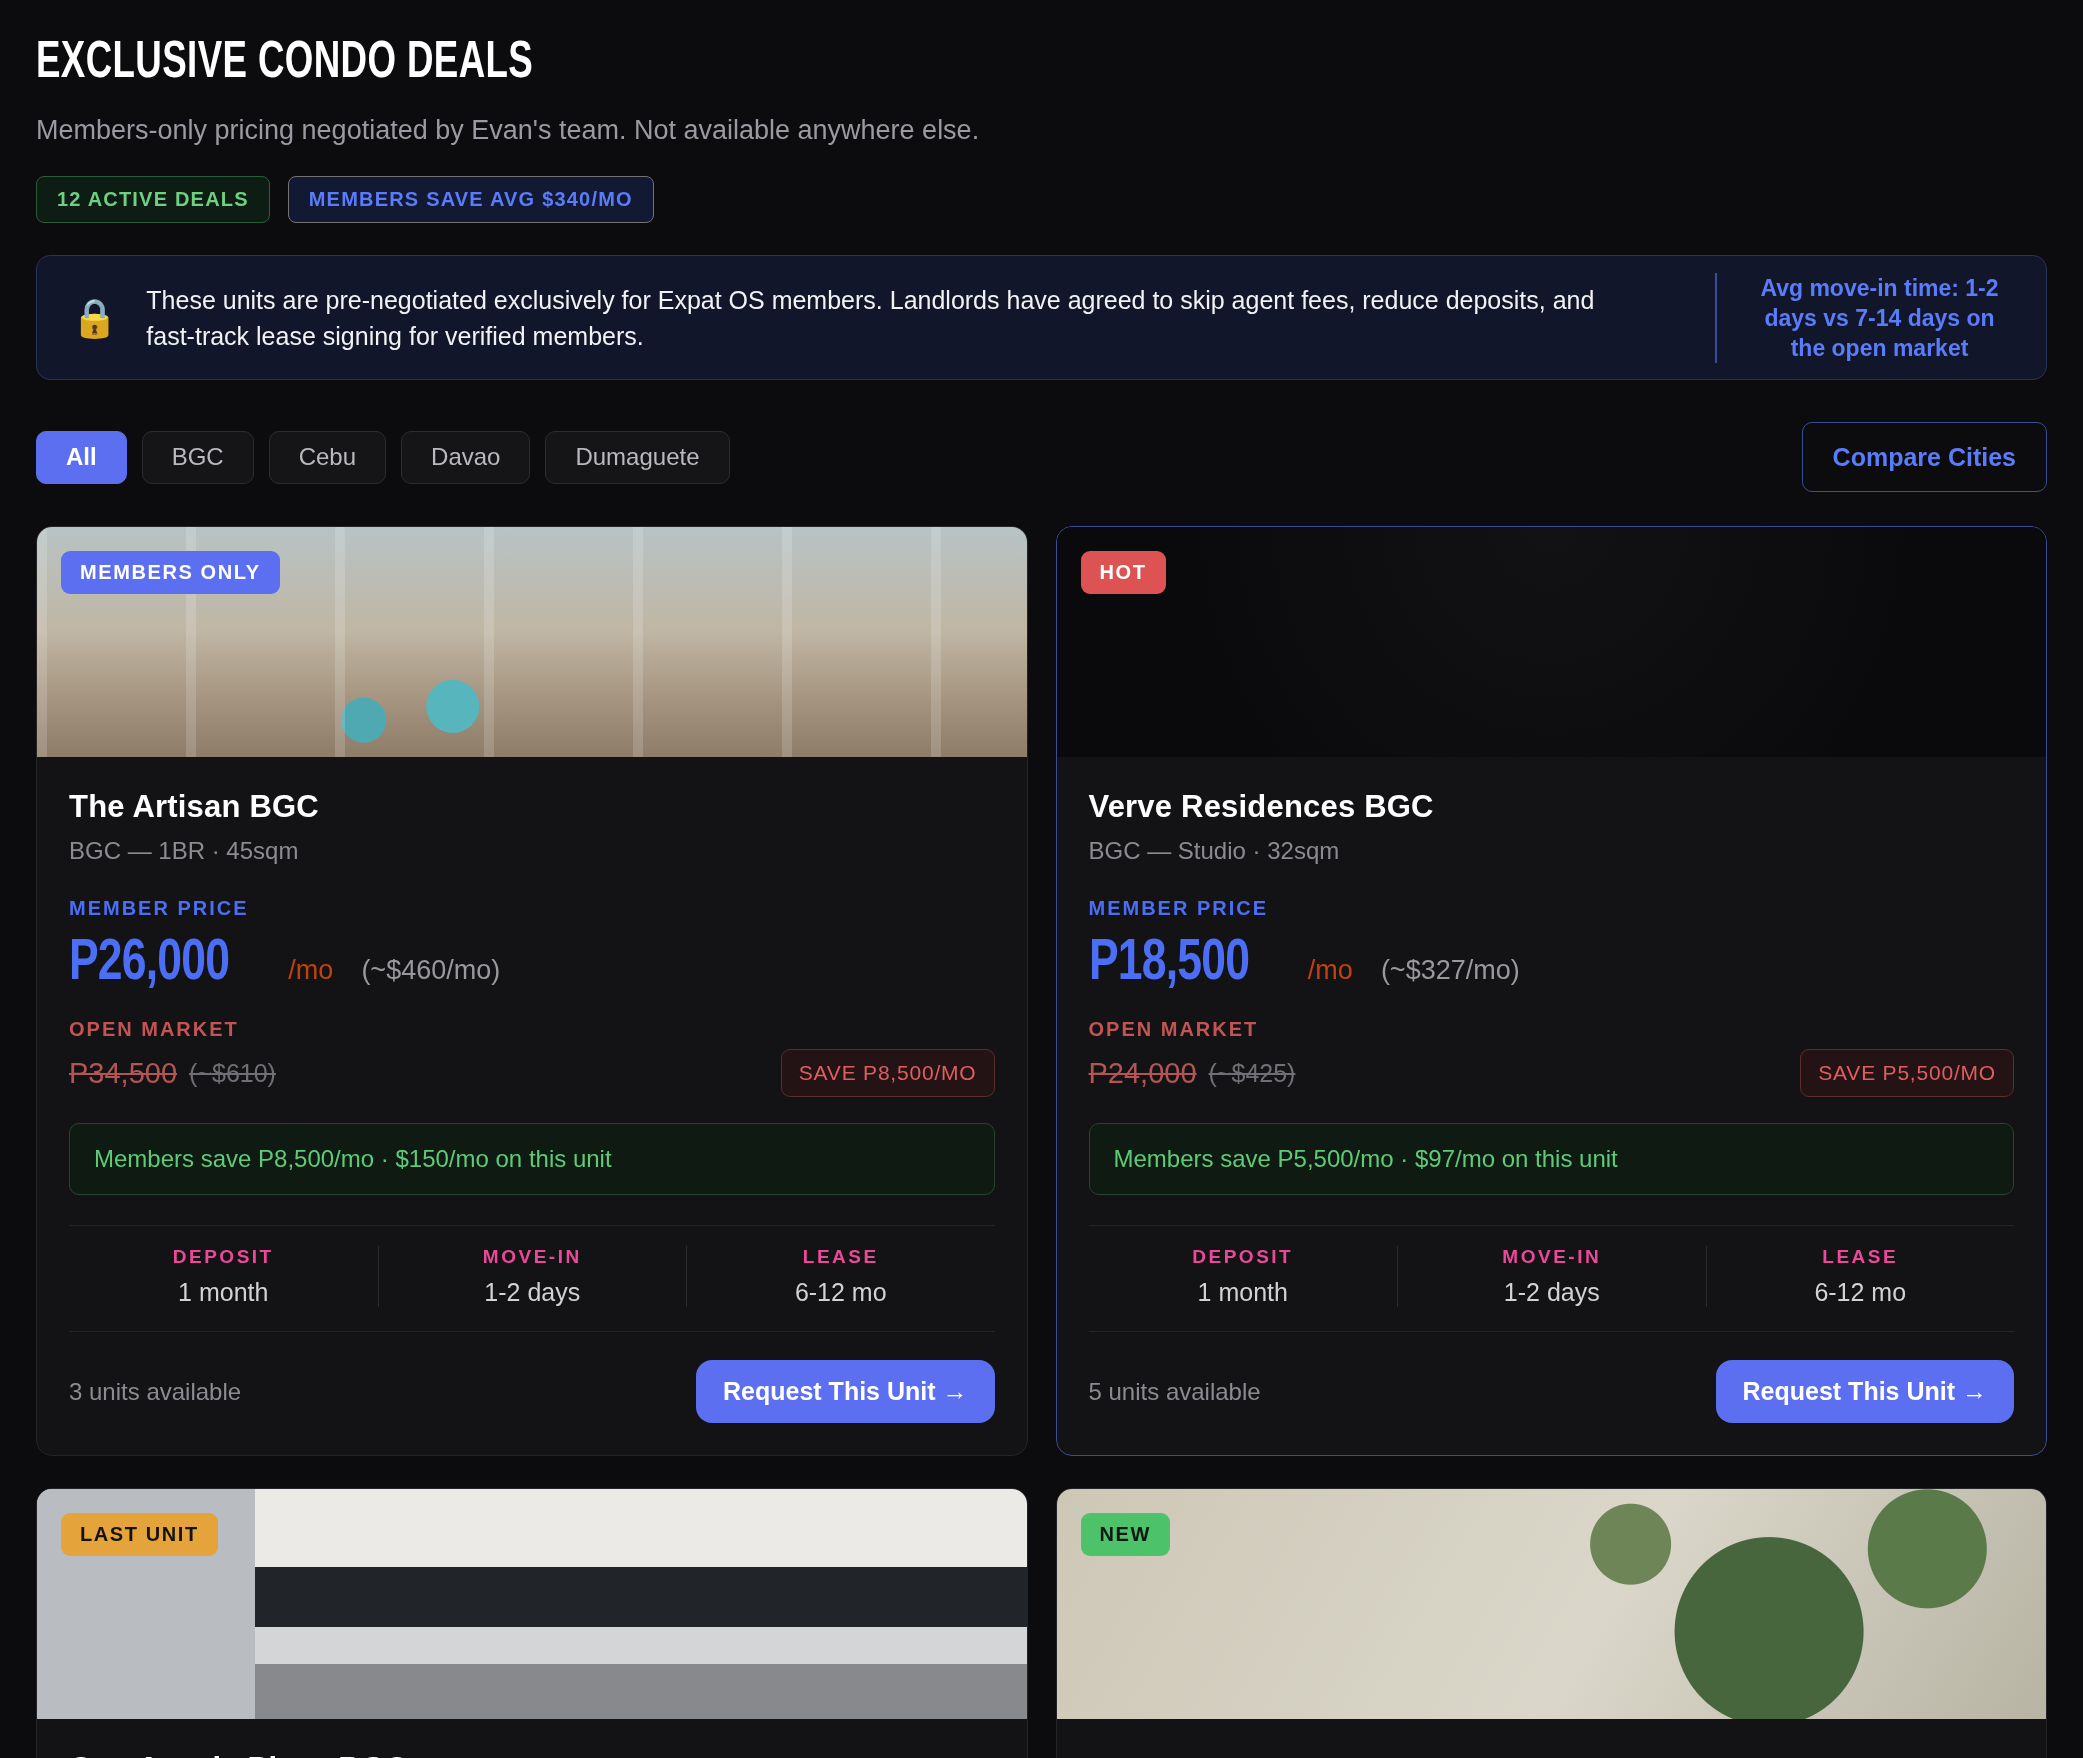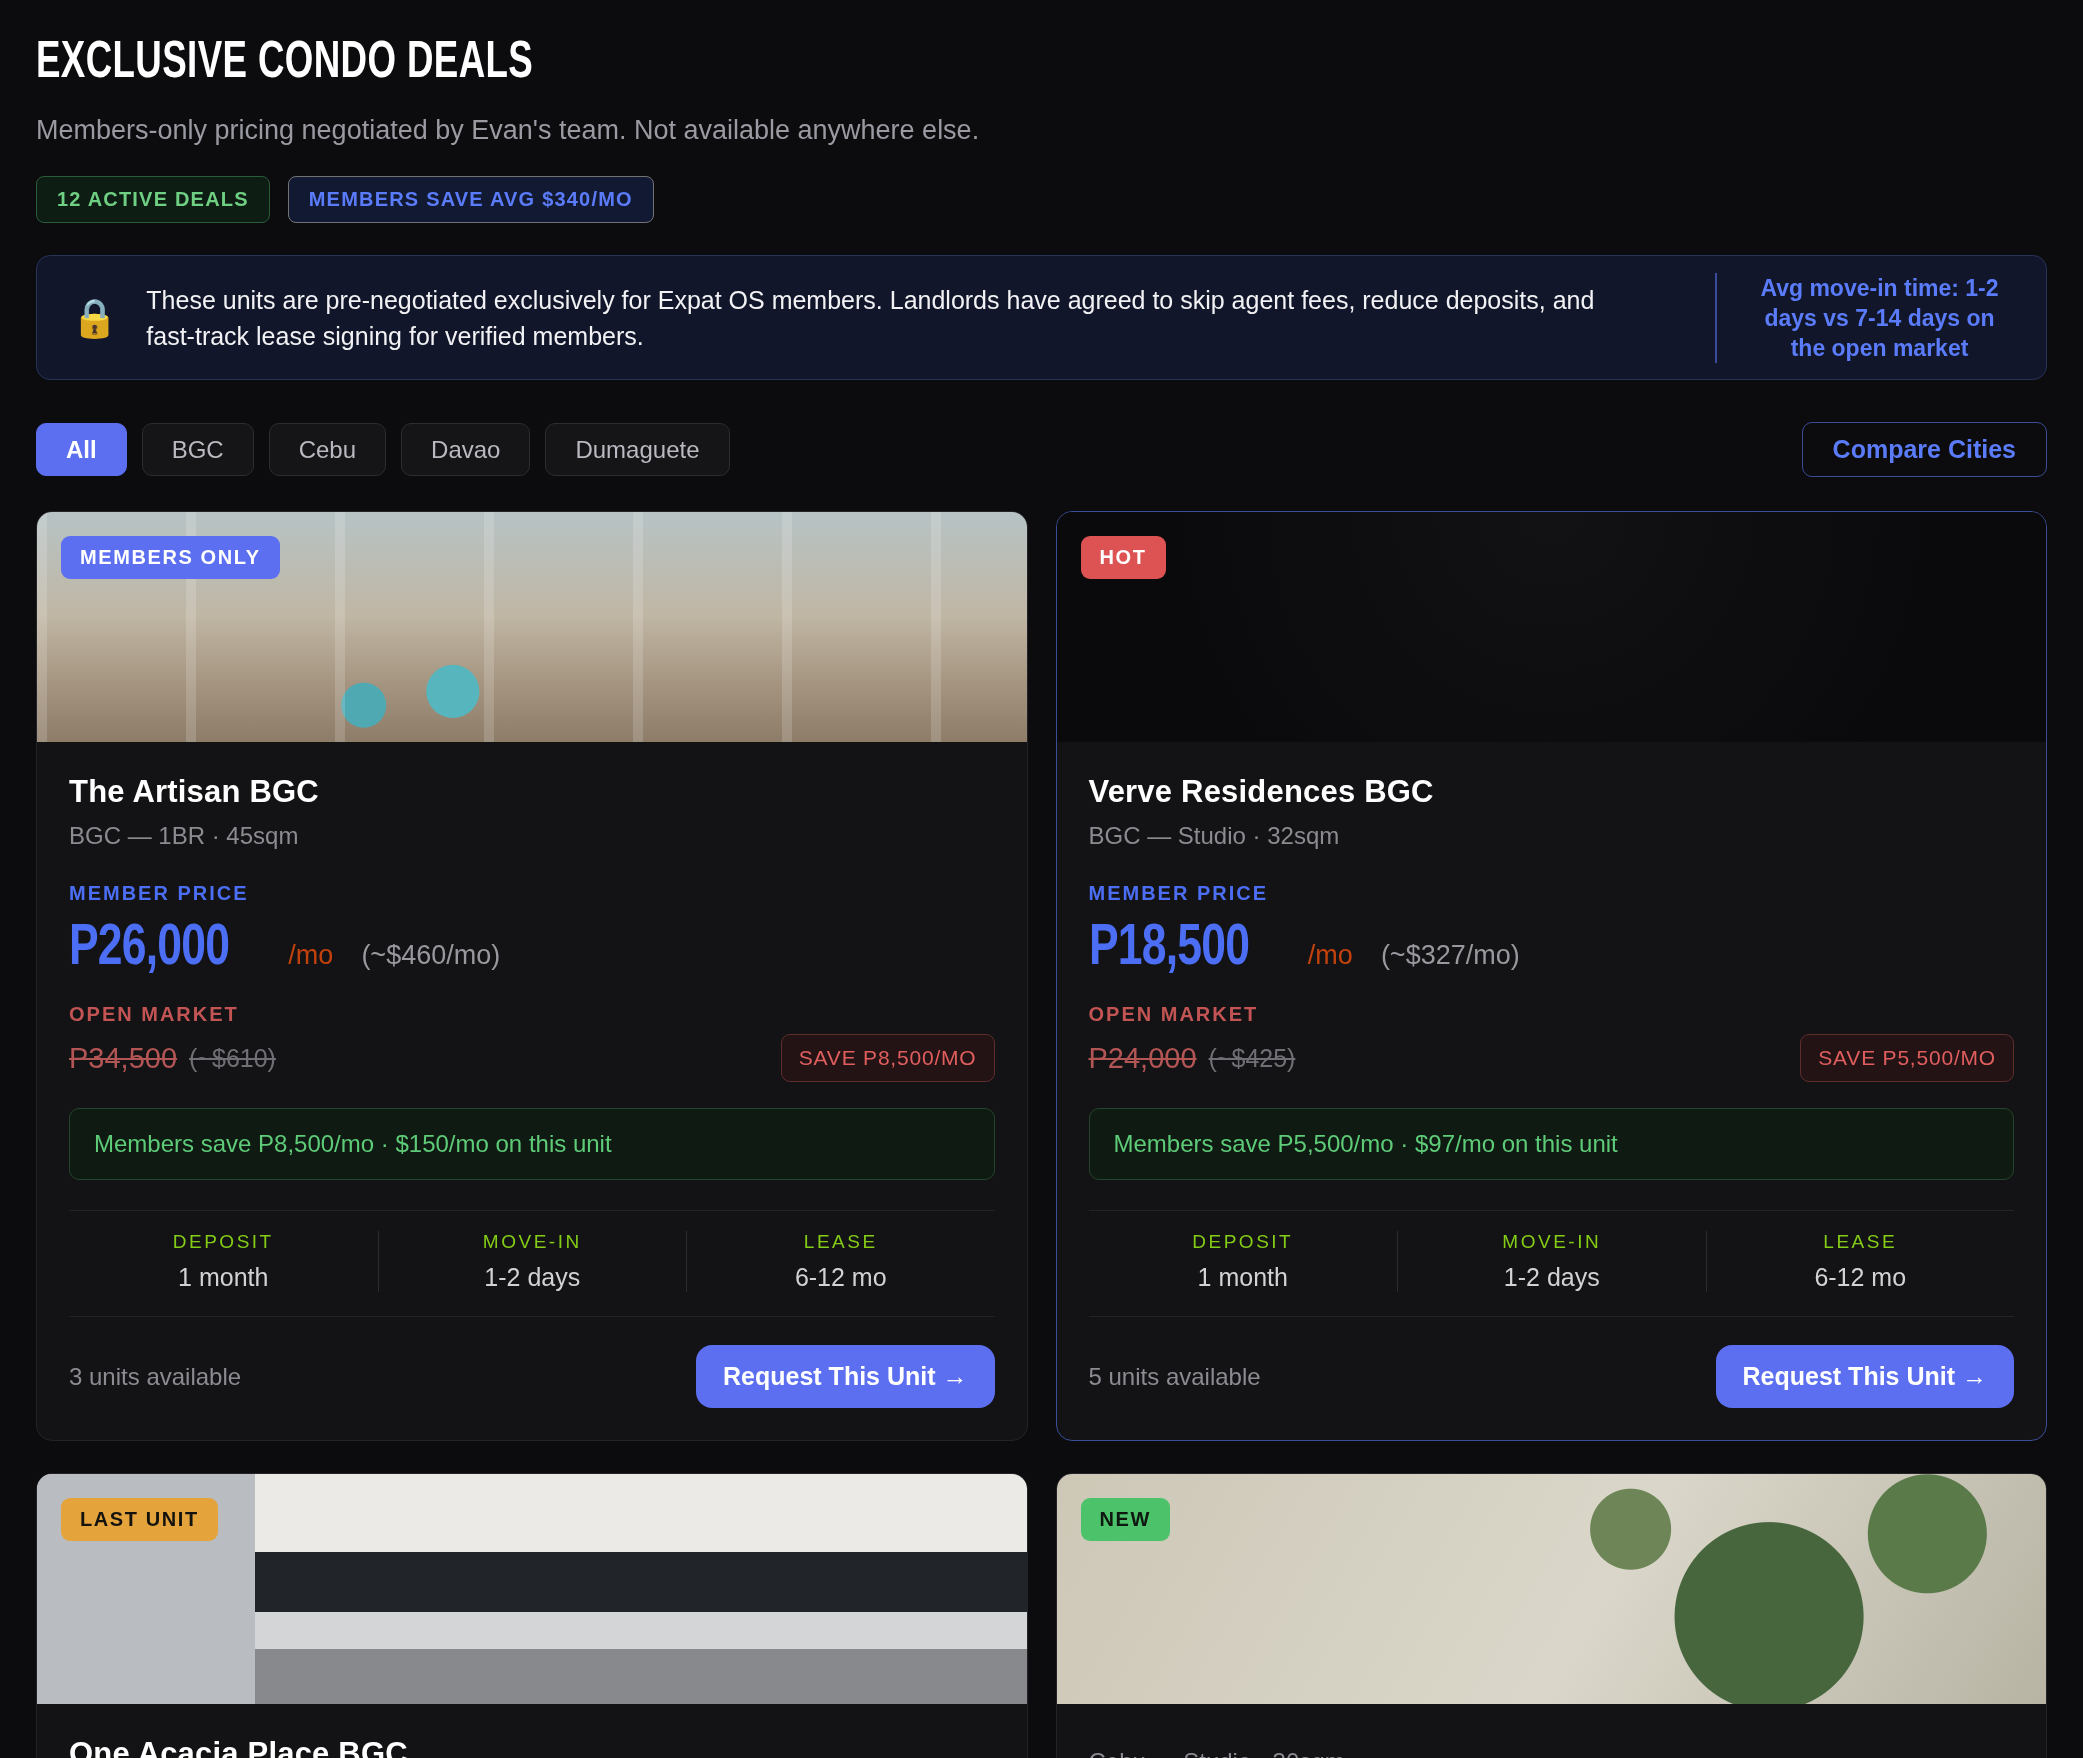--- a/index.html
+++ b/index.html
@@ -43,21 +43,21 @@
   
   .filter-row { margin-top:42px; display:flex; align-items:center; gap:15px; }
   .chip {
     height:53px; padding:0 29px; border-radius:10px; font-size:24px;
     display:inline-flex; align-items:center; justify-content:center;
     background:#151517; border:1px solid #2c2c31; color:#b9b9c0; cursor:pointer;
   }
   .chip.active { background:#5b6ff0; border-color:#5b6ff0; color:#fff; font-weight:700; }
   .spacer { flex:1 1 auto; }
   .compare-btn {
-    height:55px; padding:0 30px; border-radius:10px; font-size:25px; font-weight:700;
+    height:70px; padding:0 30px; border-radius:10px; font-size:25px; font-weight:700;
     color:#5b7cfa; background:transparent; border:1px solid #3b4d96;
     display:inline-flex; align-items:center; cursor:pointer;
   }
 
   
   .grid { margin-top:34px; display:grid; grid-template-columns:1fr 1fr; column-gap:28px; row-gap:32px; }
   .card {
     background:#131315; border:1px solid #242428; border-radius:16px;
     overflow:hidden; position:relative;
   }
@@ -125,21 +125,21 @@
     margin-top:26px; background:#0e1a12; border:1px solid #26452e;
     border-radius:10px; padding:21px 24px; font-size:24px; color:#5ecb78;
   }
 
   .stats {
     margin-top:30px; display:grid; grid-template-columns:1fr 1fr 1fr;
     border-top:1px solid #232327; border-bottom:1px solid #232327; padding:20px 0 24px 0;
   }
   .stat { text-align:center; }
   .stat + .stat { border-left:1px solid #2a2a2f; }
-  .stat-label { font-size:19px; font-weight:400; letter-spacing:2.5px; color:#84cc16; }
+  .stat-label { font-size:19px; font-weight:700; letter-spacing:2.5px; color:#ec4899; }
   .stat-value { margin-top:10px; font-size:25px; color:#d2d2d6; }
 
   .card-footer { margin-top:28px; display:flex; align-items:center; }
   .avail { font-size:24px; color:#8b8b92; }
   .request-btn {
     margin-left:auto; background:#5b6ff0; border:none; color:#fff;
     font-family:inherit; font-size:25px; font-weight:700;
     padding:17px 27px; border-radius:16px; cursor:pointer;
   }
 </style>

